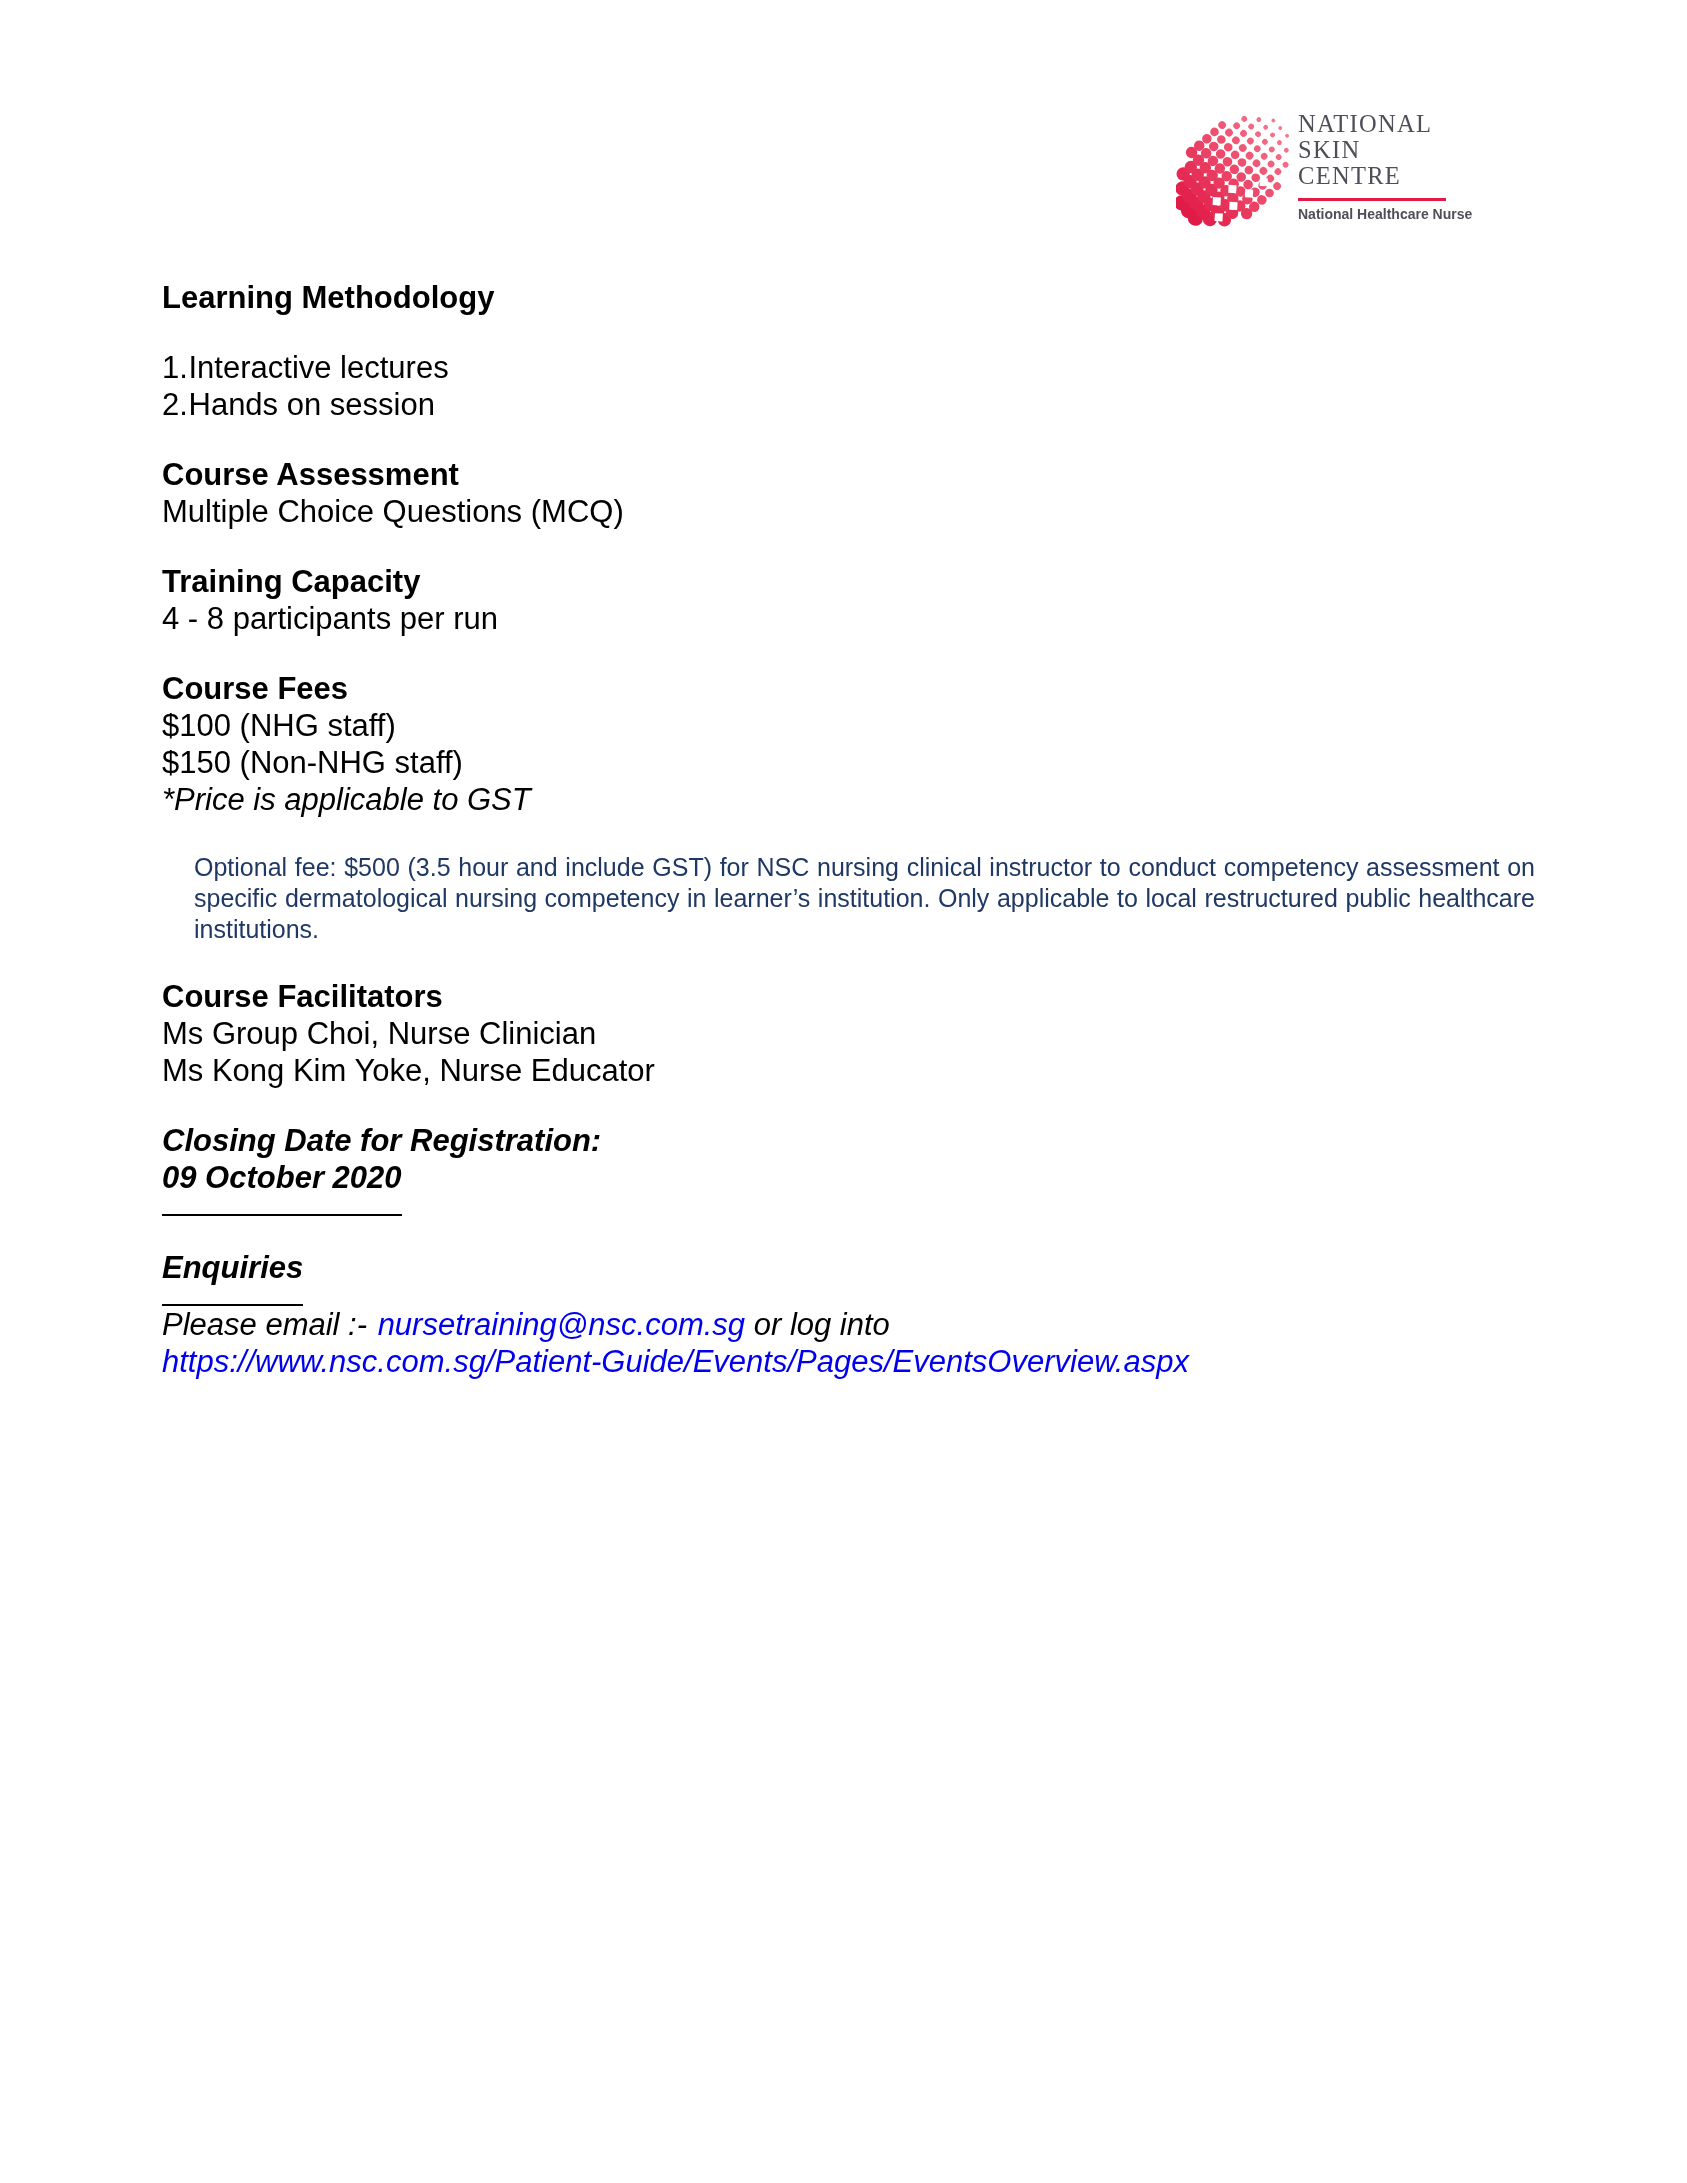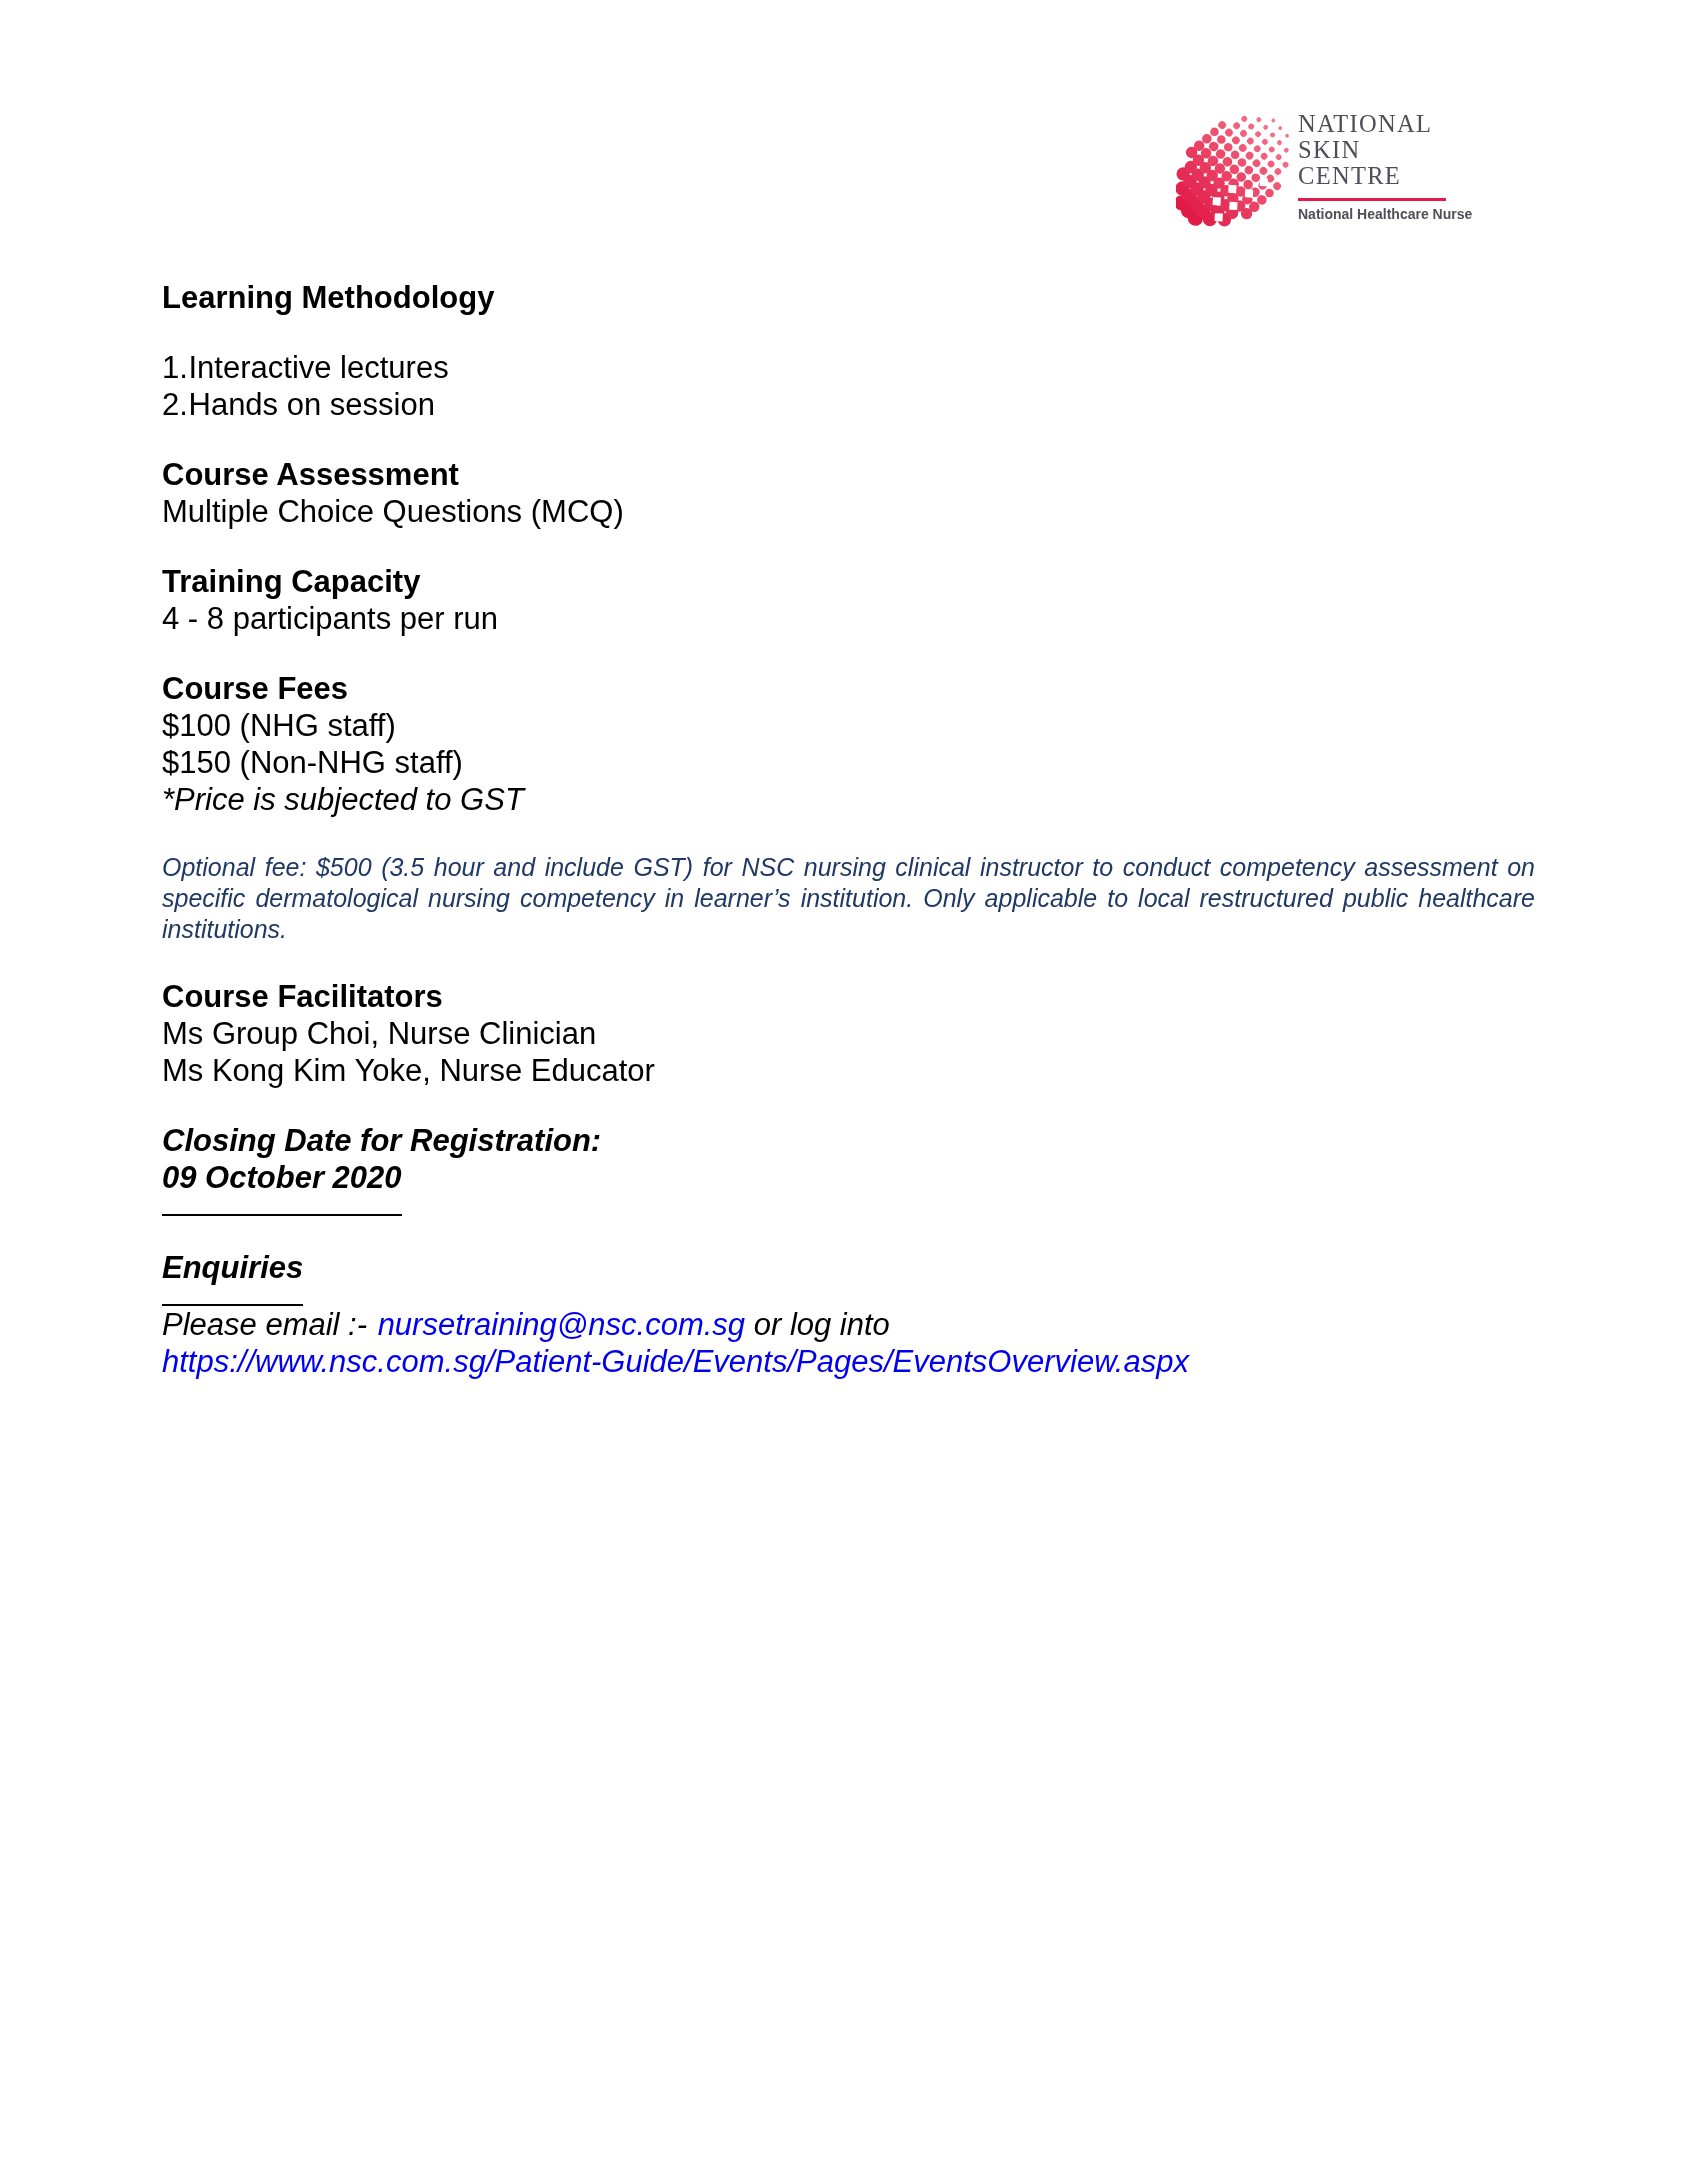--- a/index.html
+++ b/index.html
@@ -51,22 +51,22 @@
   .list-row { display:flex; }
   .list-num { width:26.5px; flex:0 0 26.5px; }
   .underlined {
     display:inline-block;
     border-bottom:2.6px solid #000;
     padding-bottom:18px;
   }
   .note {
     margin-top:34px;
     font-size:25px; line-height:31px;
-    font-style:italic;
     text-align:justify;
+    margin-left:32px;
   }
   a.lnk {
     font-style:italic;
     cursor:pointer;
   }
   .email-gap { margin-left:10.6px; }
 </style>
 </head>
 <body>
 
@@ -202,21 +202,21 @@
 
   <div class="sec">
     <div class="hd">Training Capacity</div>
     <div>4 - 8 participants per run</div>
   </div>
 
   <div class="sec">
     <div class="hd">Course Fees</div>
     <div>$100 (NHG staff)</div>
     <div>$150 (Non-NHG staff)</div>
-    <div class="it">*Price is subjected to GST</div>
+    <div class="it">*Price is applicable to GST</div>
   </div>
 
   <div class="note" id="optional-note" style="color: rgb(31, 56, 100);">Optional fee: $500 (3.5 hour and include GST) for NSC nursing clinical instructor to conduct competency assessment on specific dermatological nursing competency in learner’s institution. Only applicable to local restructured public healthcare institutions.</div>
 
   <div class="sec">
     <div class="hd">Course Facilitators</div>
     <div>Ms Group Choi, Nurse Clinician</div>
     <div>Ms Kong Kim Yoke, Nurse Educator</div>
   </div>
 

